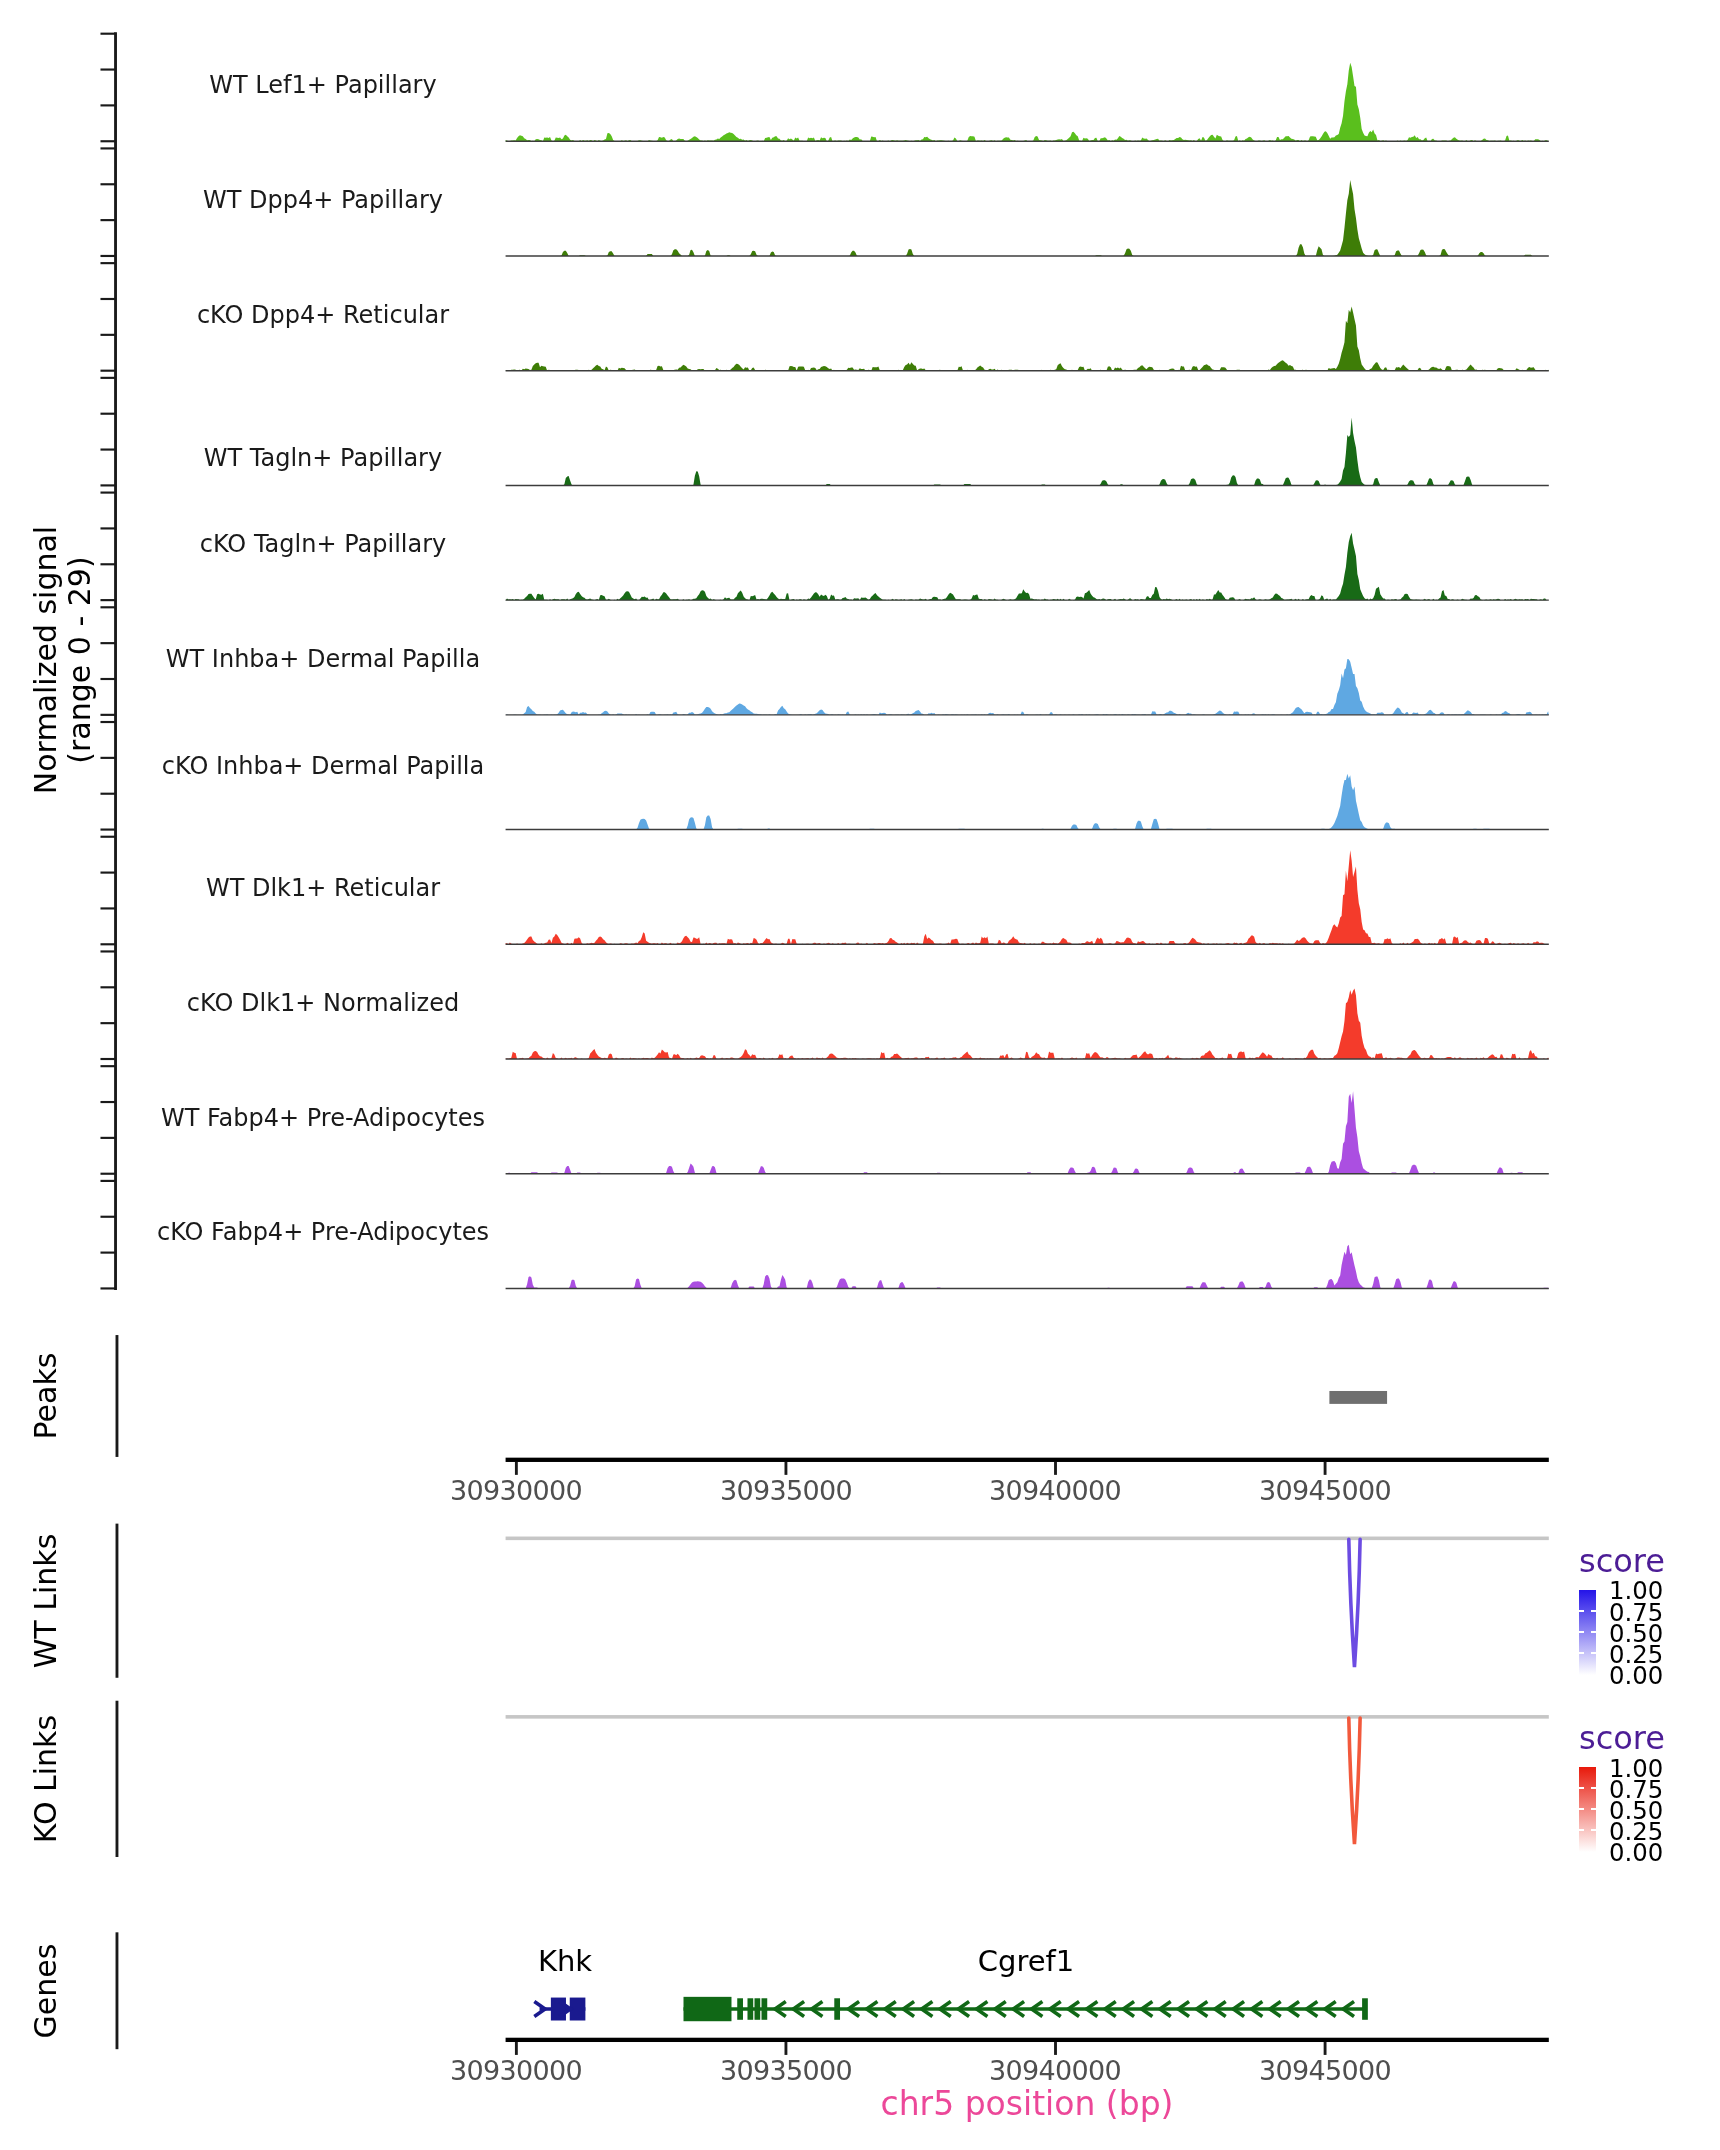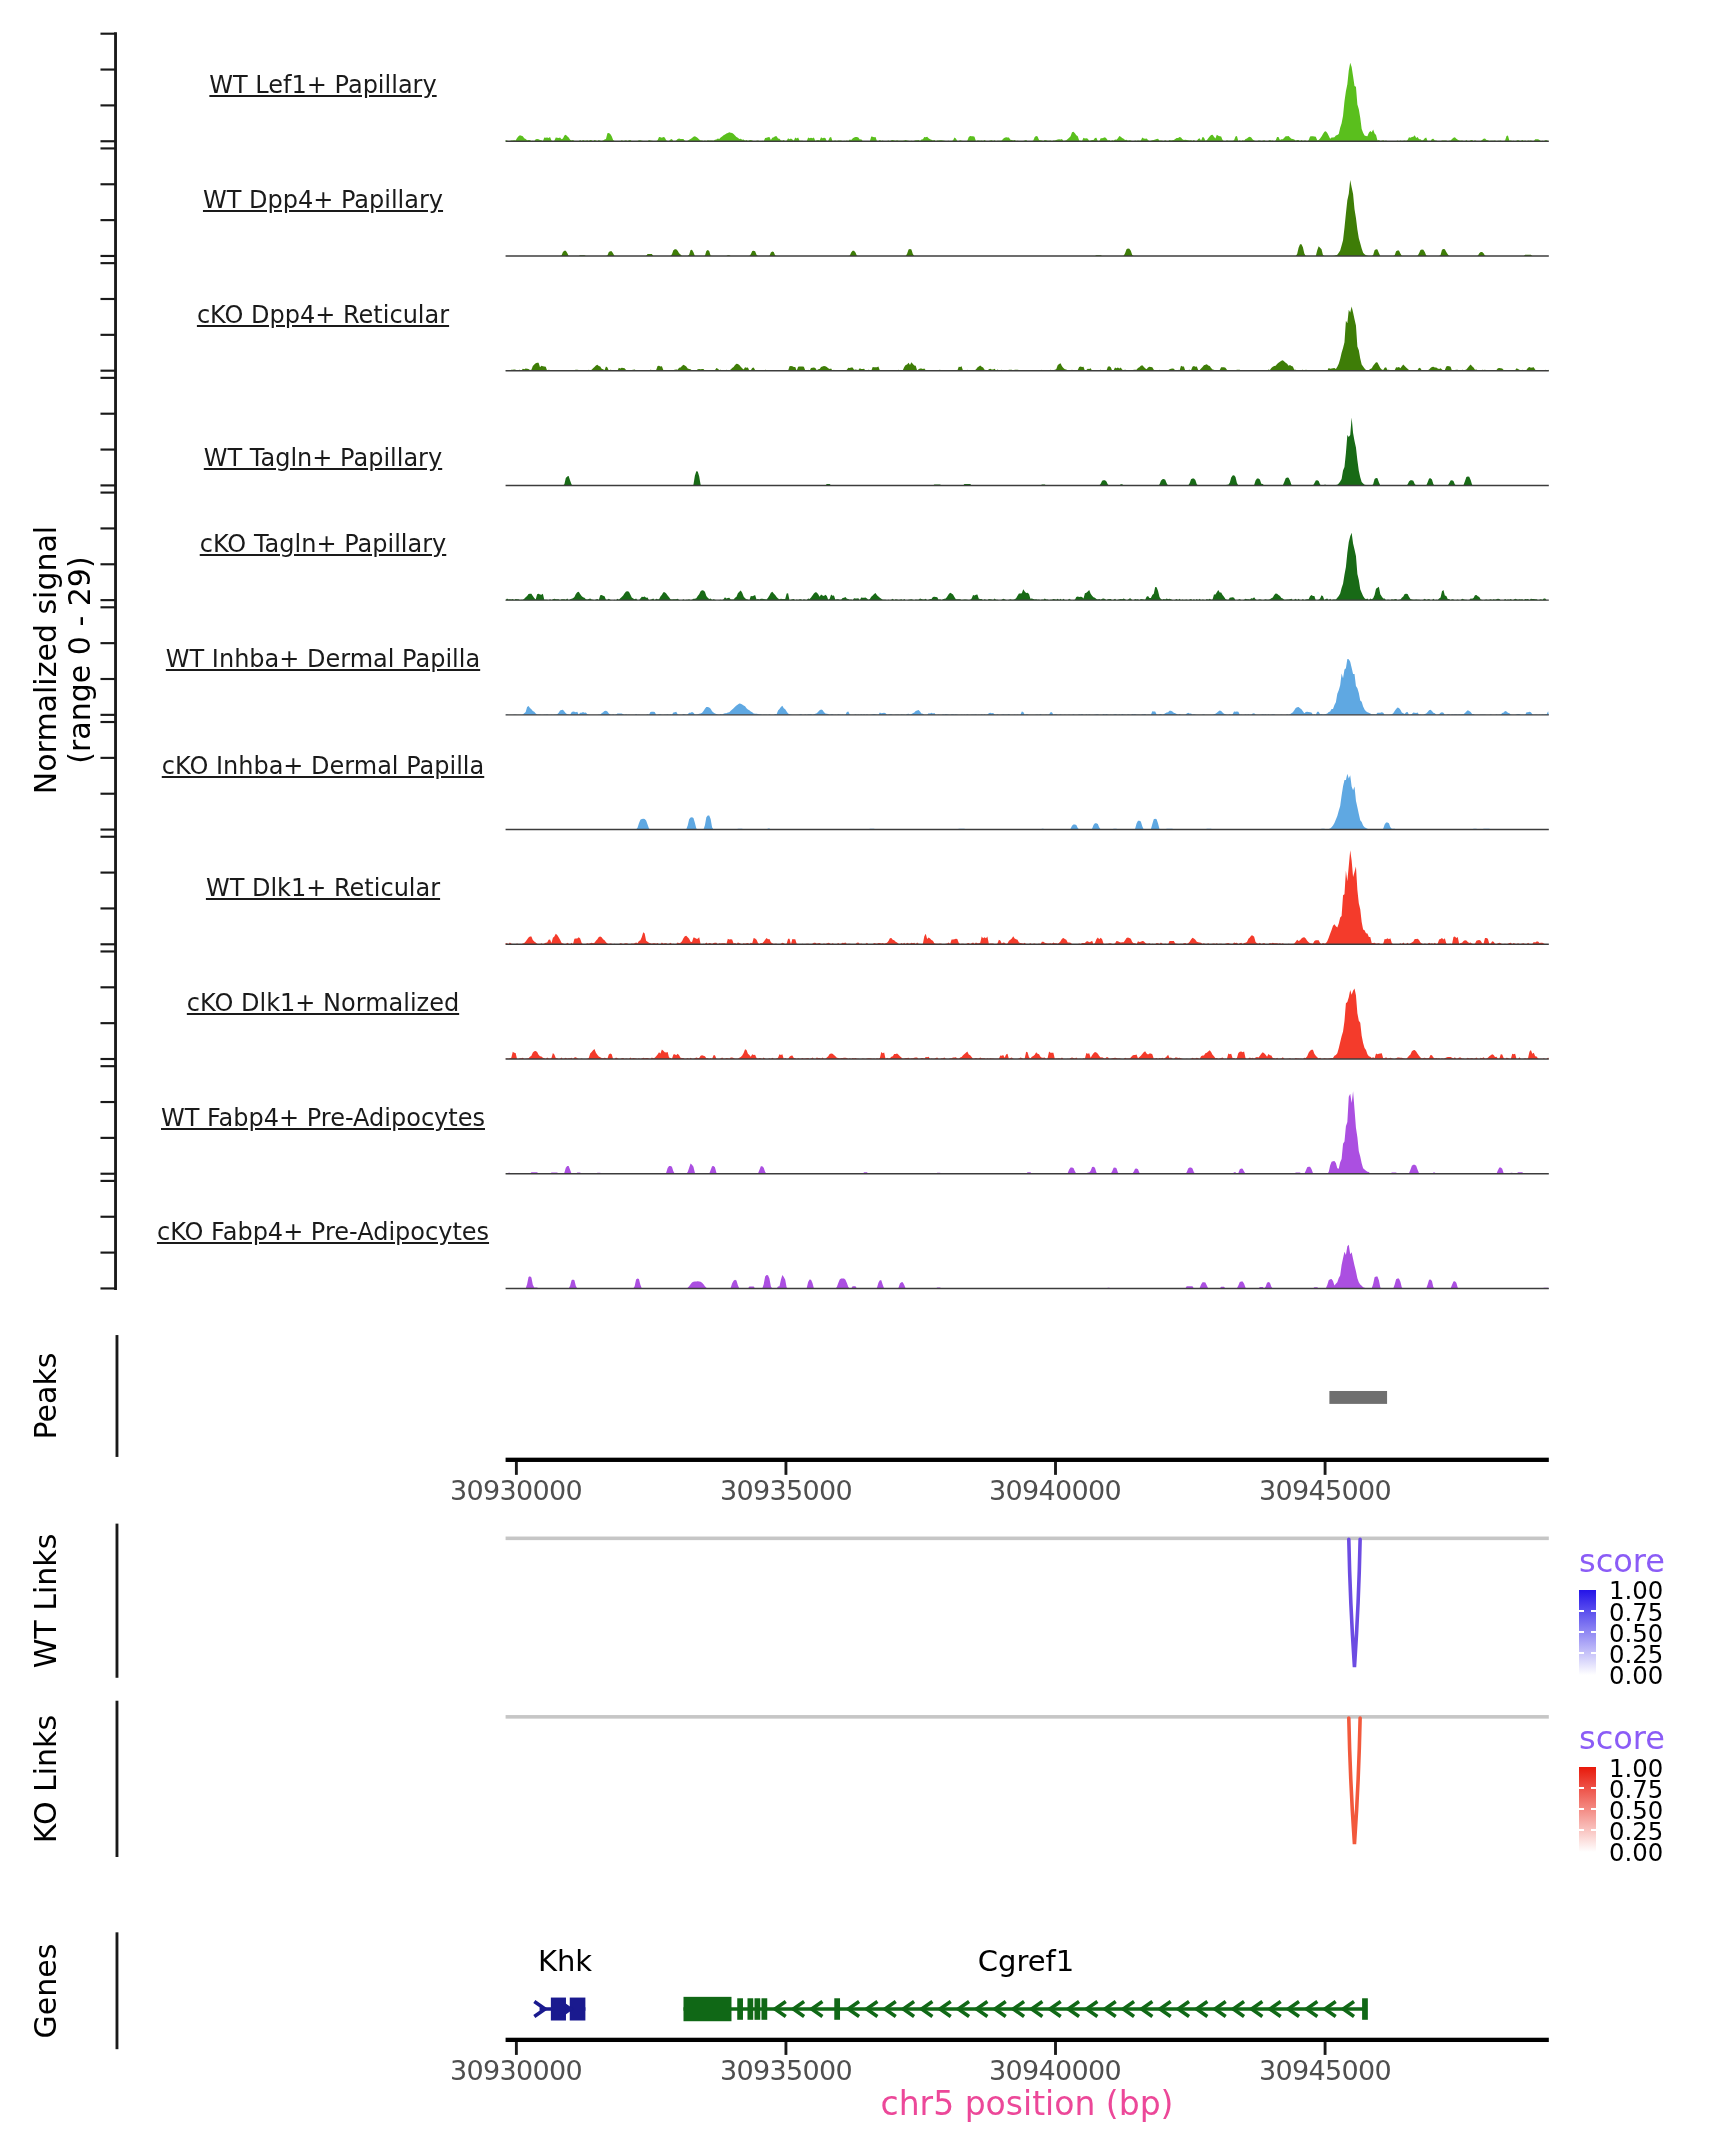--- a/index.html
+++ b/index.html
@@ -2,25 +2,25 @@
 <html style="font-size:11.5px"><head>
 <meta charset="utf-8">
 <style>
   html,body{margin:0;padding:0;background:#fff;}
   #page{position:relative;width:1721px;height:2151px;background:#fff;overflow:hidden;
         font-family:"DejaVu Sans","Liberation Sans",sans-serif;}
   #canvas{position:absolute;left:0;top:0;}
   .abs{position:absolute;white-space:nowrap;}
   .ctr{transform:translate(-50%,-50%);}
   .rot{transform:translate(-50%,-50%) rotate(-90deg);}
-  .track-label{font-size:24px;color:#1a1a1a;text-decoration:underline;}
+  .track-label{font-size:24px;color:#1a1a1a;}
   .section-label{font-size:30px;color:#000;}
   .yaxis-label{font-size:30px;color:#000;text-align:center;white-space:pre-line;line-height:1.12;}
   .xtick-label{font-size:27px;color:#4f4f4f;letter-spacing:-0.7px;}
-  .legend-title{font-size:32px;color:#8b5cf6;}
+  .legend-title{font-size:32px;color:#4c1d95;}
   .legend-tick{font-size:24.4px;color:#000;}
   .legend-bar{position:absolute;width:17px;height:85px;}
   .gene-label{font-size:29px;color:#000;}
   .axis-title{font-size:33px;color:#ec4899;}
 </style>
 </head>
 <body>
 
 <div id="page">
   <svg id="canvas" width="1721" height="2151" viewBox="0 0 2400 3000">

